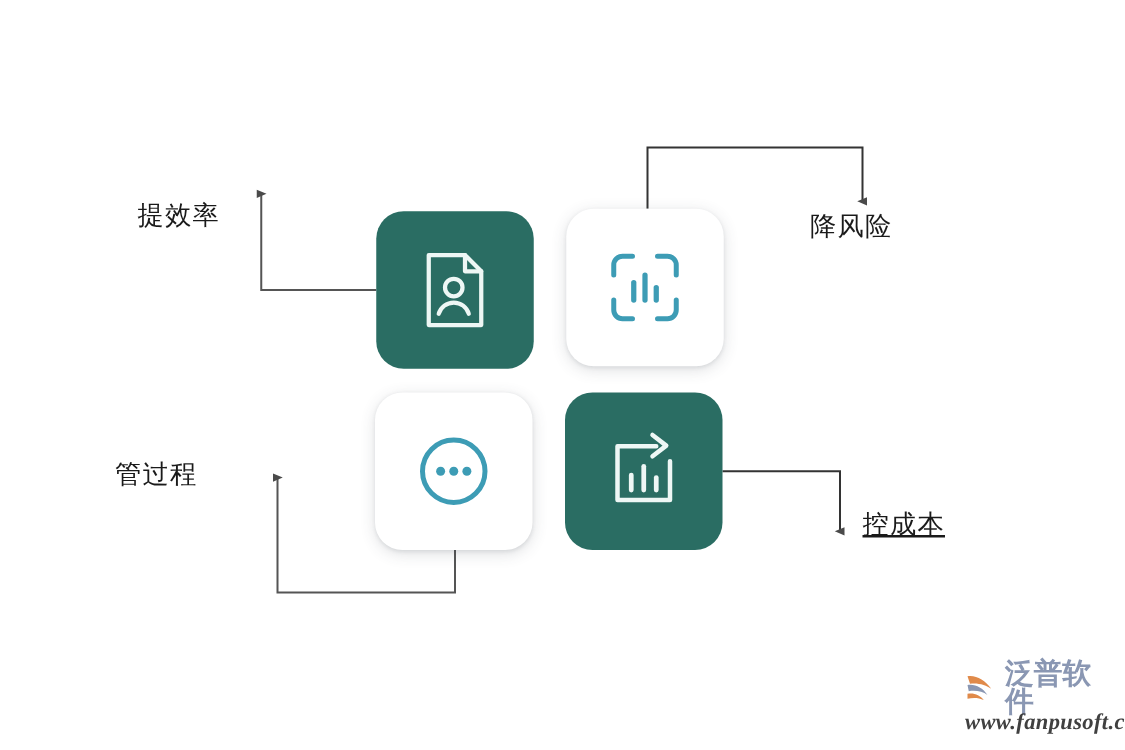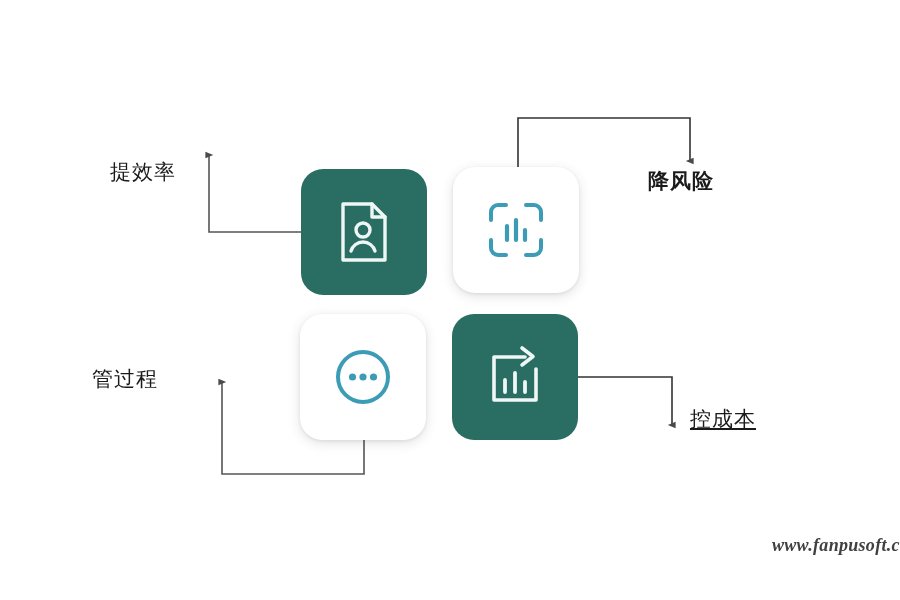--- a/index.html
+++ b/index.html
@@ -60,21 +60,21 @@
   .label {
     position: absolute;
     font-size: 21px;
     line-height: 1;
     color: #1a1a1a;
     letter-spacing: 1px;
     white-space: nowrap;
   }
   #label-tixiaolv   { left: 110px; top: 162px; }
   #label-guanguocheng { left: 92px; top: 369px; }
-  #label-jiangfengxian { left: 648px; top: 171px; font-weight: bold; }
+  #label-jiangfengxian { left: 648px; top: 171px; }
   #label-kongchengben { left: 690px; top: 409px; text-decoration: underline; }
 
   
   #brand-logo {
     position: absolute;
     left: 772px;
     top: 534px;
     width: 120px;
     height: 56px;
   }
@@ -179,16 +179,24 @@
 
   <div class="label" id="label-tixiaolv">提效率</div>
 
   <div class="label" id="label-guanguocheng">管过程</div>
 
   <div class="label" id="label-jiangfengxian">降风险</div>
 
   <div class="label" id="label-kongchengben">控成本</div>
 
   <div id="brand-logo">
+    <div class="logo-row">
+      <svg class="logo-mark" viewBox="0 0 30 30" xmlns="http://www.w3.org/2000/svg">
+        <path d="M 2 6 C 9 5 16 9 21 16 C 17 13 10 11 4 12 Z" fill="#e08a4a"></path>
+        <path d="M 2 13 C 8 12 14 15 18 21 C 14 18 8 17 3 18 Z" fill="#8a97b3"></path>
+        <path d="M 2 20 C 7 19 12 21 15 25 C 11 23 6 23 2 24 Z" fill="#e08a4a"></path>
+      </svg>
+      <span class="logo-name">泛普软件</span>
+    </div>
     <div class="logo-url">www.fanpusoft.com</div>
   </div>
 
 </div>
 
 </body></html>

